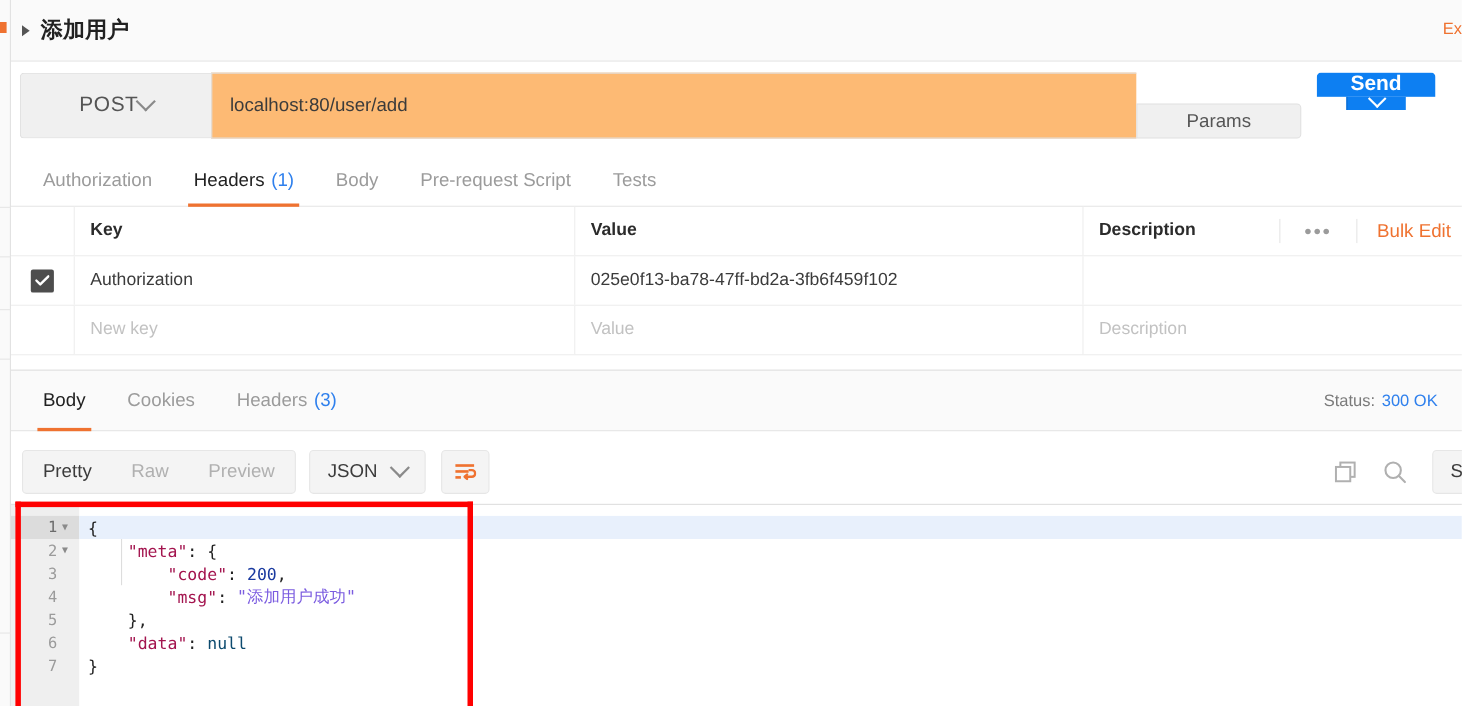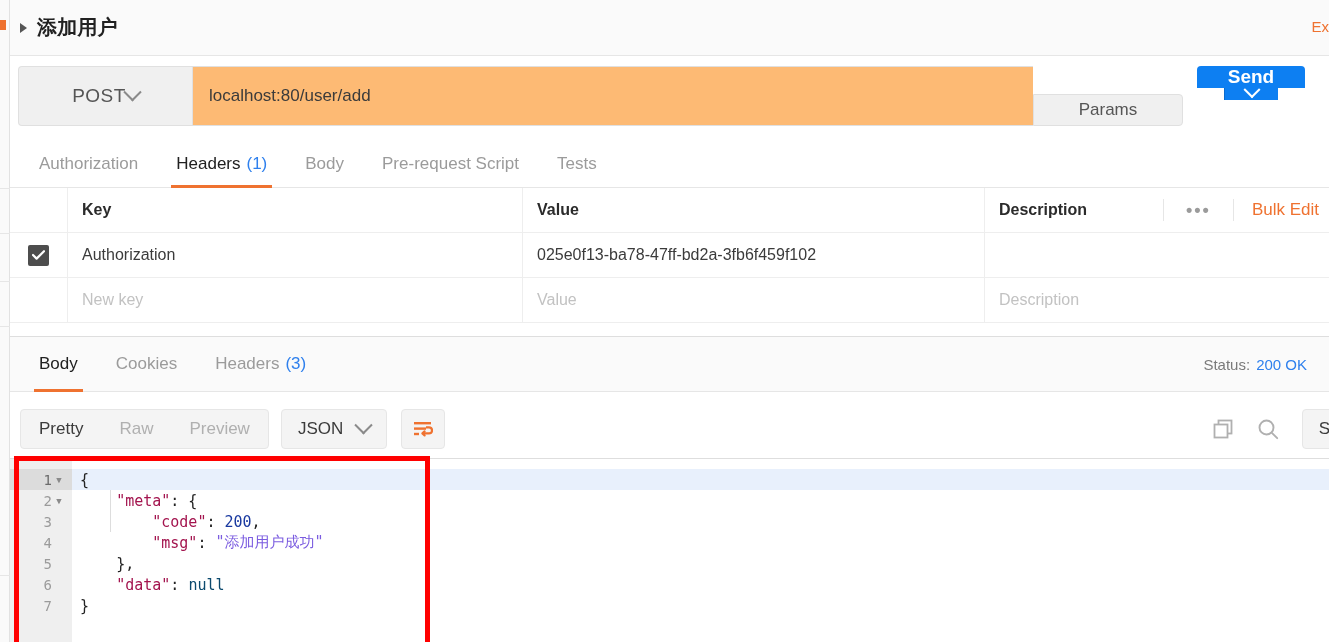--- a/index.html
+++ b/index.html
@@ -533,21 +533,21 @@
         <div class="tab">
           <span>Cookies</span>
         </div>
         <div class="tab">
           <span>Headers</span>
           <span class="count">(3)</span>
         </div>
       </div>
     <div class="status-wrap">
       <span>Status:</span>
-      <span class="status-val">200 OK</span>
+      <span class="status-val">300 OK</span>
     </div>
   </div>
 
   <div class="resp-toolbar">
     <div class="seg" id="view-modes">
         <div class="seg-item active">Pretty</div>
         <div class="seg-item">Raw</div>
         <div class="seg-item">Preview</div>
       </div>
 

